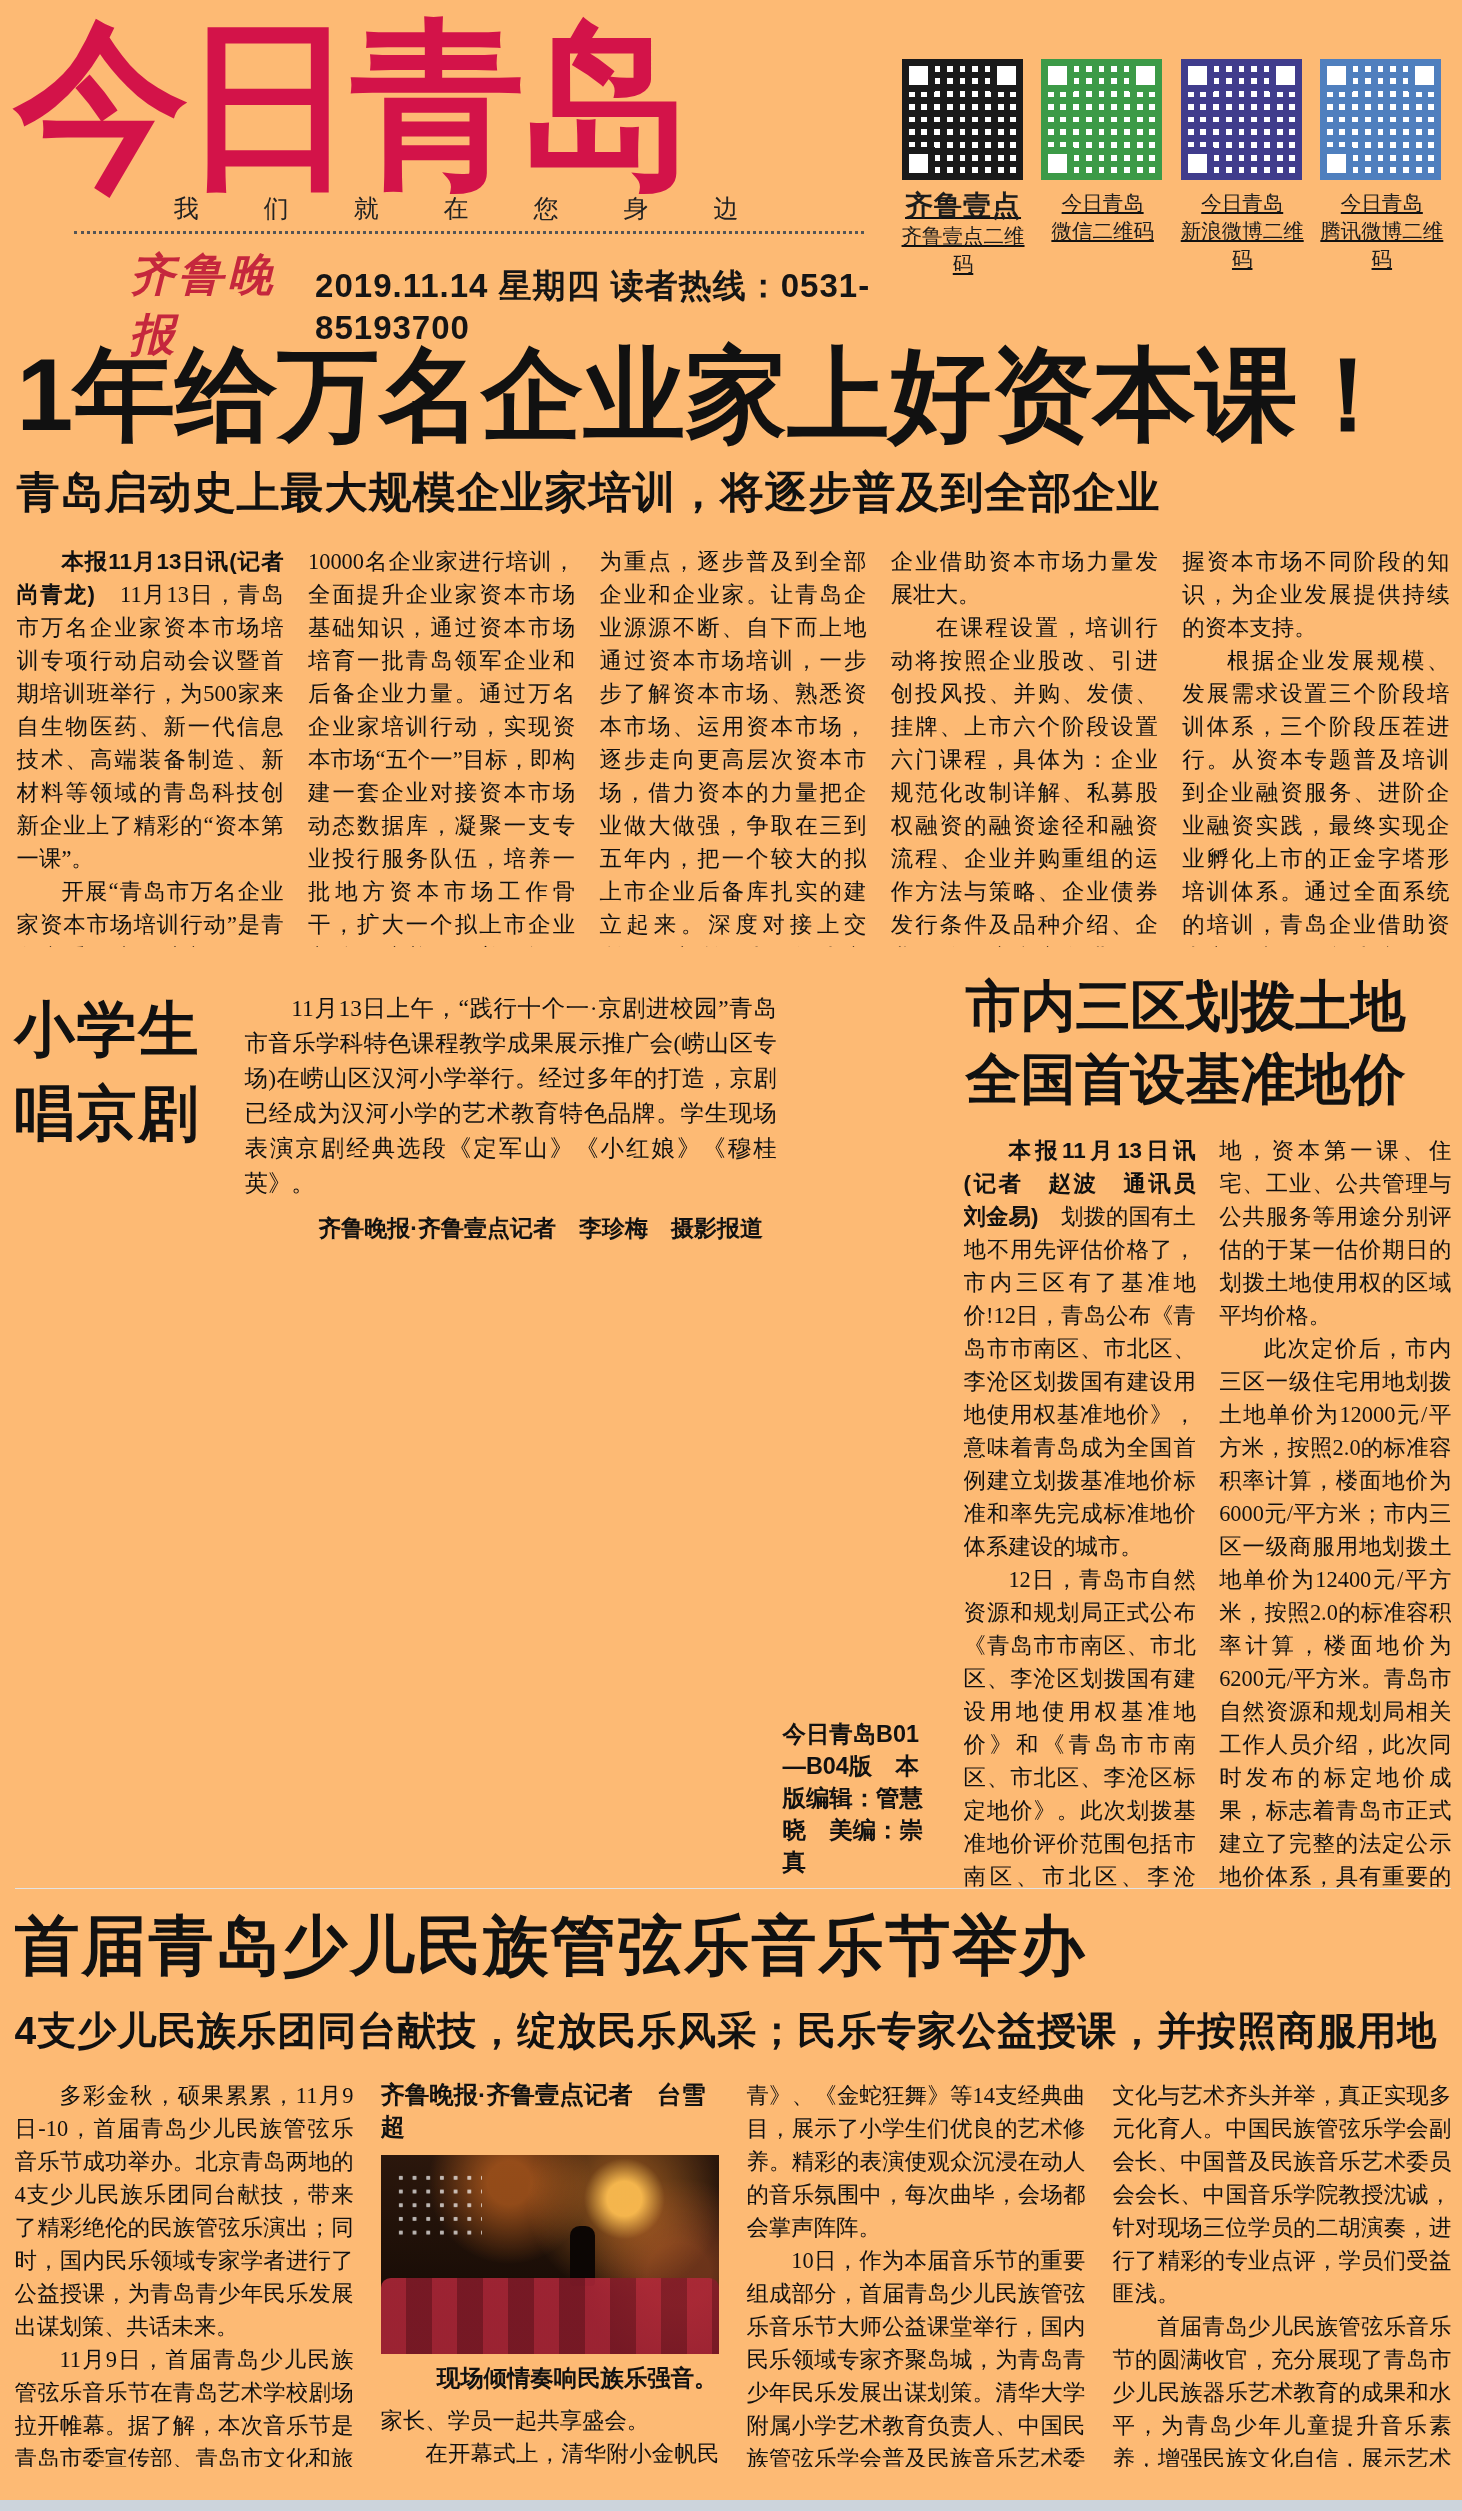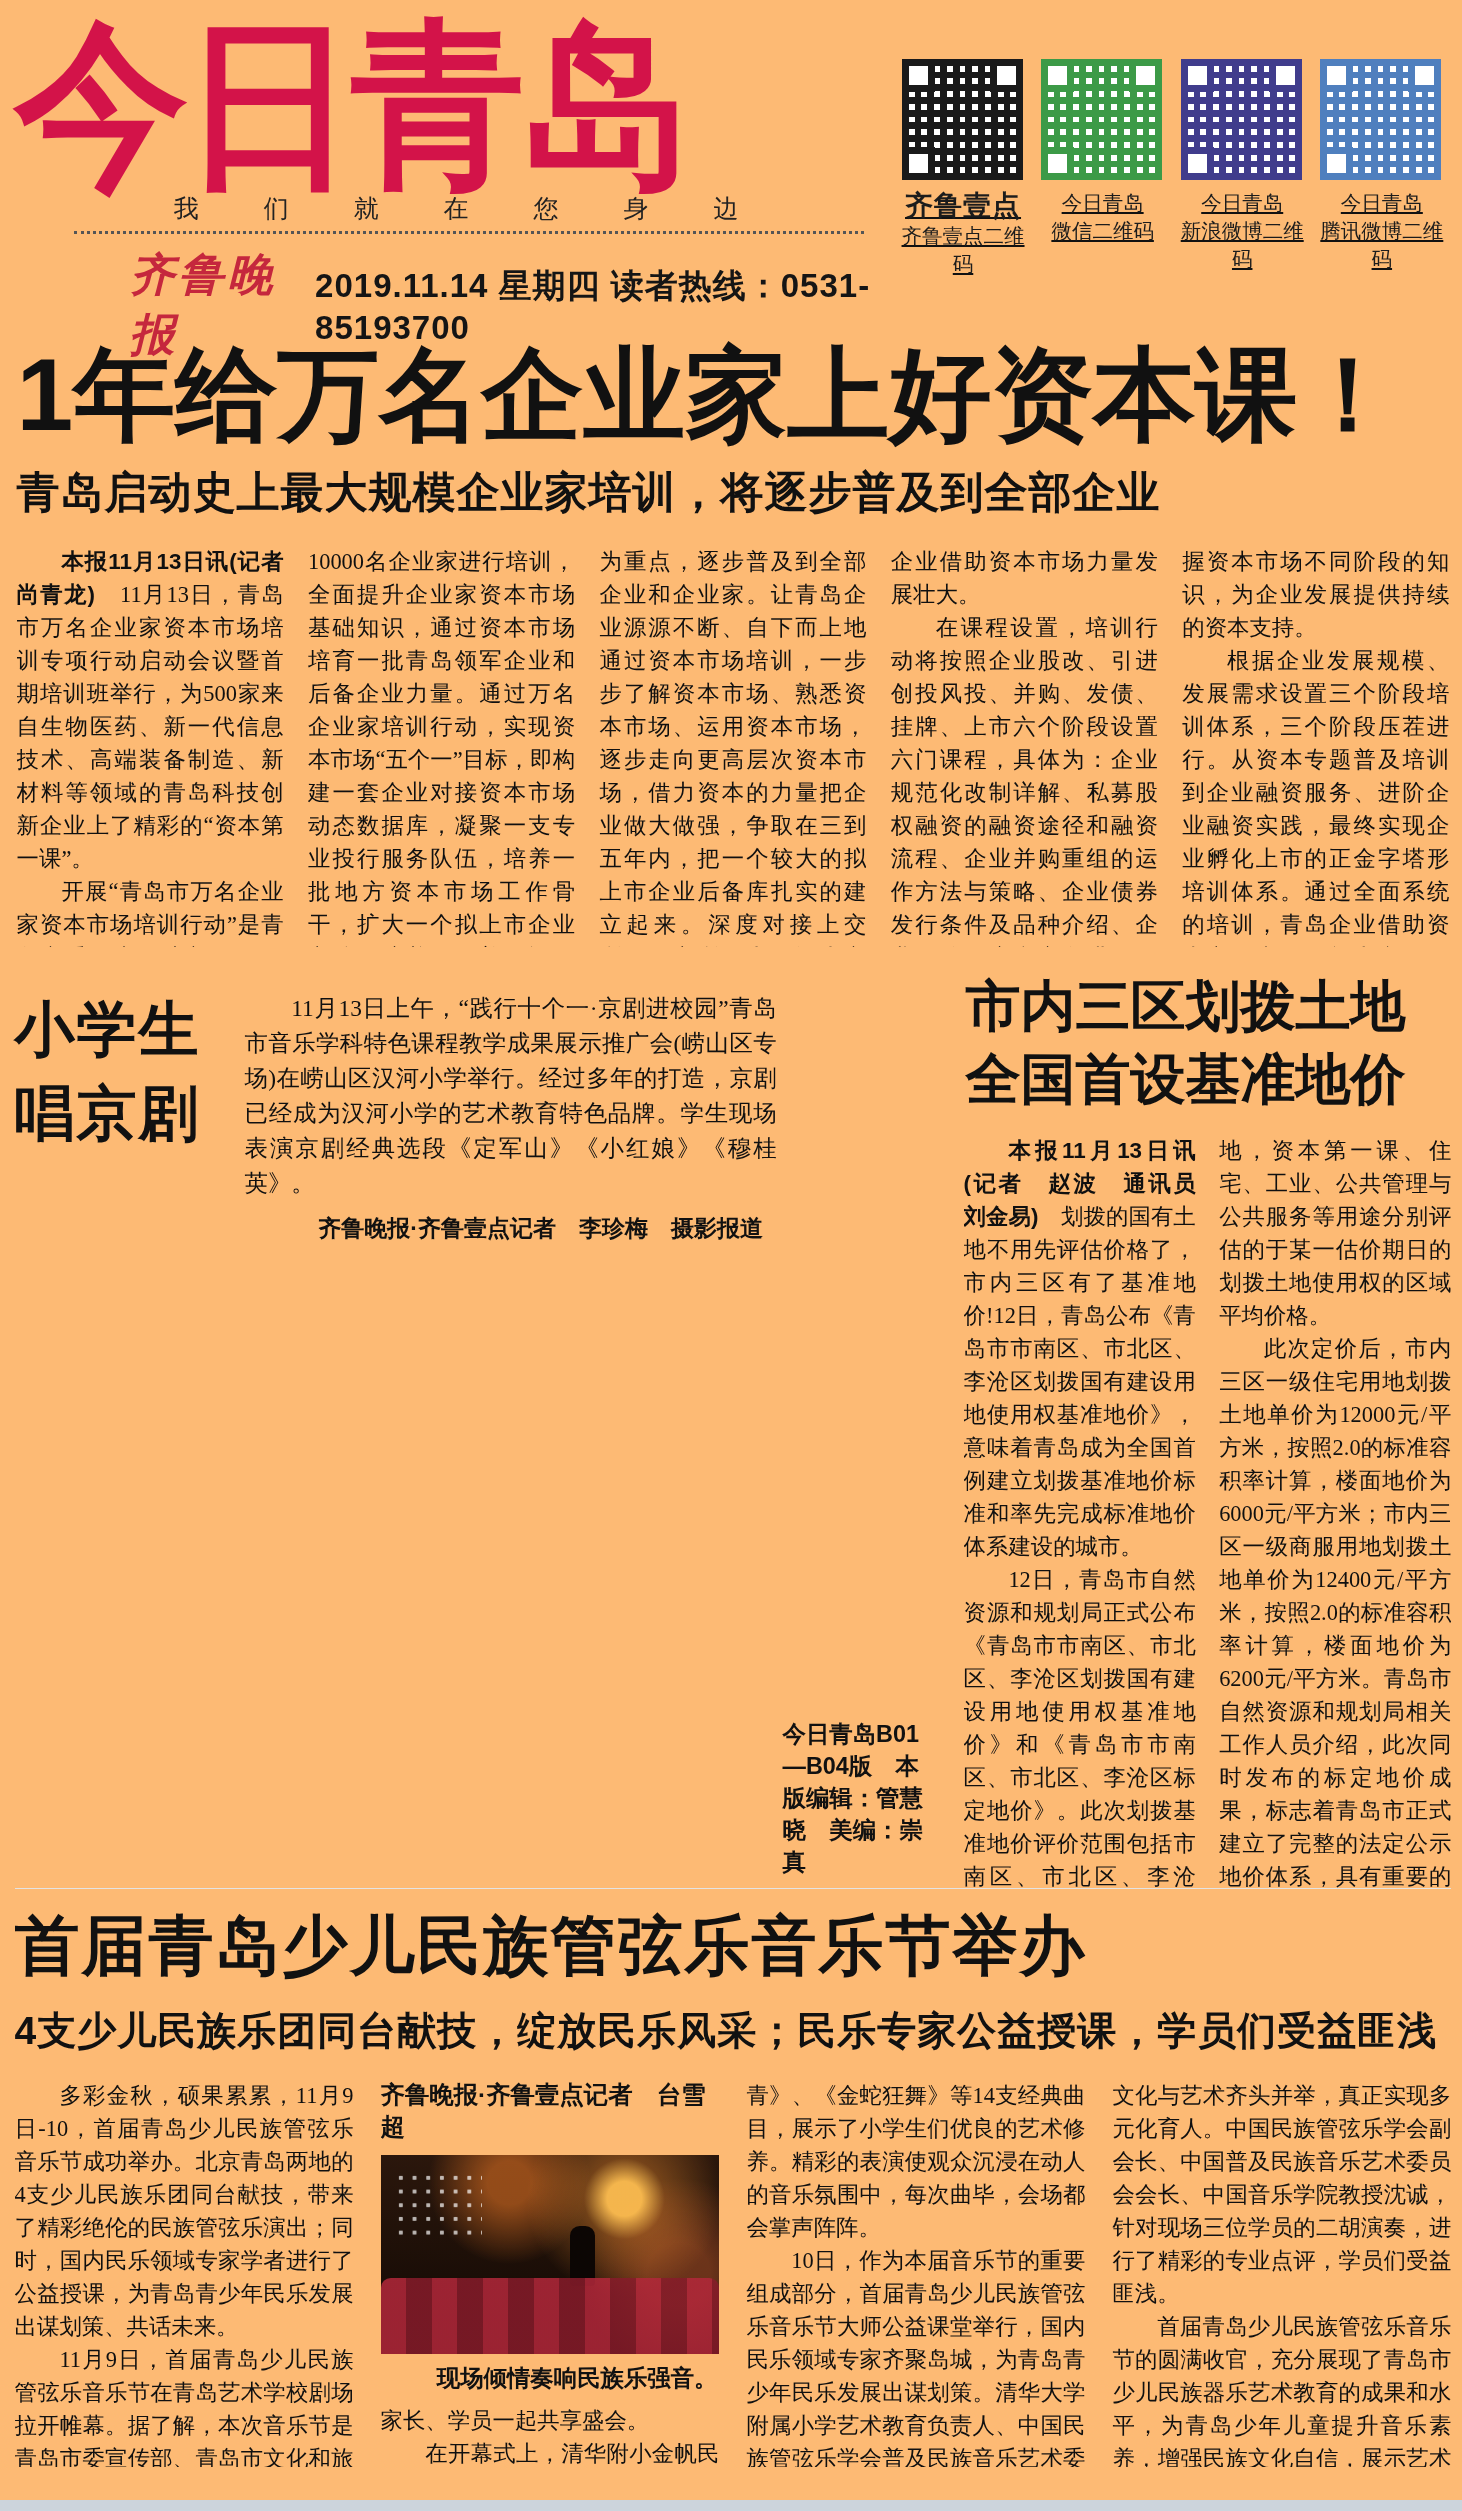--- a/index.html
+++ b/index.html
@@ -279,21 +279,21 @@
           <p class="body noindent">地，资本第一课、住宅、工业、公共管理与公共服务等用途分别评估的于某一估价期日的划拨土地使用权的区域平均价格。</p>
           <p class="body">此次定价后，市内三区一级住宅用地划拨土地单价为12000元/平方米，按照2.0的标准容积率计算，楼面地价为6000元/平方米；市内三区一级商服用地划拨土地单价为12400元/平方米，按照2.0的标准容积率计算，楼面地价为6200元/平方米。青岛市自然资源和规划局相关工作人员介绍，此次同时发布的标定地价成果，标志着青岛市正式建立了完整的法定公示地价体系，具有重要的现实意义，为深化自然资源资产管理工作提供了重要的价格依据。</p>
 
         </div>
       </div>
     </div>
   </section>
 
   <section class="music">
     <h1 class="music-headline">首届青岛少儿民族管弦乐音乐节举办</h1>
-    <h2 class="music-subhead">4支少儿民族乐团同台献技，绽放民乐风采；民乐专家公益授课，学员们受益匪浅</h2>
+    <h2 class="music-subhead">4支少儿民族乐团同台献技，绽放民乐风采；民乐专家公益授课，并按照商服用地</h2>
     <div class="music-cols">
       <div class="col">
         <p class="body">多彩金秋，硕果累累，11月9日-10，首届青岛少儿民族管弦乐音乐节成功举办。北京青岛两地的4支少儿民族乐团同台献技，带来了精彩绝伦的民族管弦乐演出；同时，国内民乐领域专家学者进行了公益授课，为青岛青少年民乐发展出谋划策、共话未来。</p>
         <p class="body">11月9日，首届青岛少儿民族管弦乐音乐节在青岛艺术学校剧场拉开帷幕。据了解，本次音乐节是青岛市委宣传部、青岛市文化和旅游局2019年重大文化活动扶持项目，由中国民族管弦乐学会普及民族音乐艺术委员会、中国音乐学院培训中心主办，青岛市妇女儿童活动中心、青岛市少儿音乐舞蹈艺术促进会承办。国内民乐界专家、青岛市老领导、艺术界专家和民乐领域的老师、</p>
       </div>
       <div class="col">
         <div class="music-byline">齐鲁晚报·齐鲁壹点记者　台雪超</div>
         <div class="concert">
           <div class="dots"></div>
           <div class="maestro"></div>

